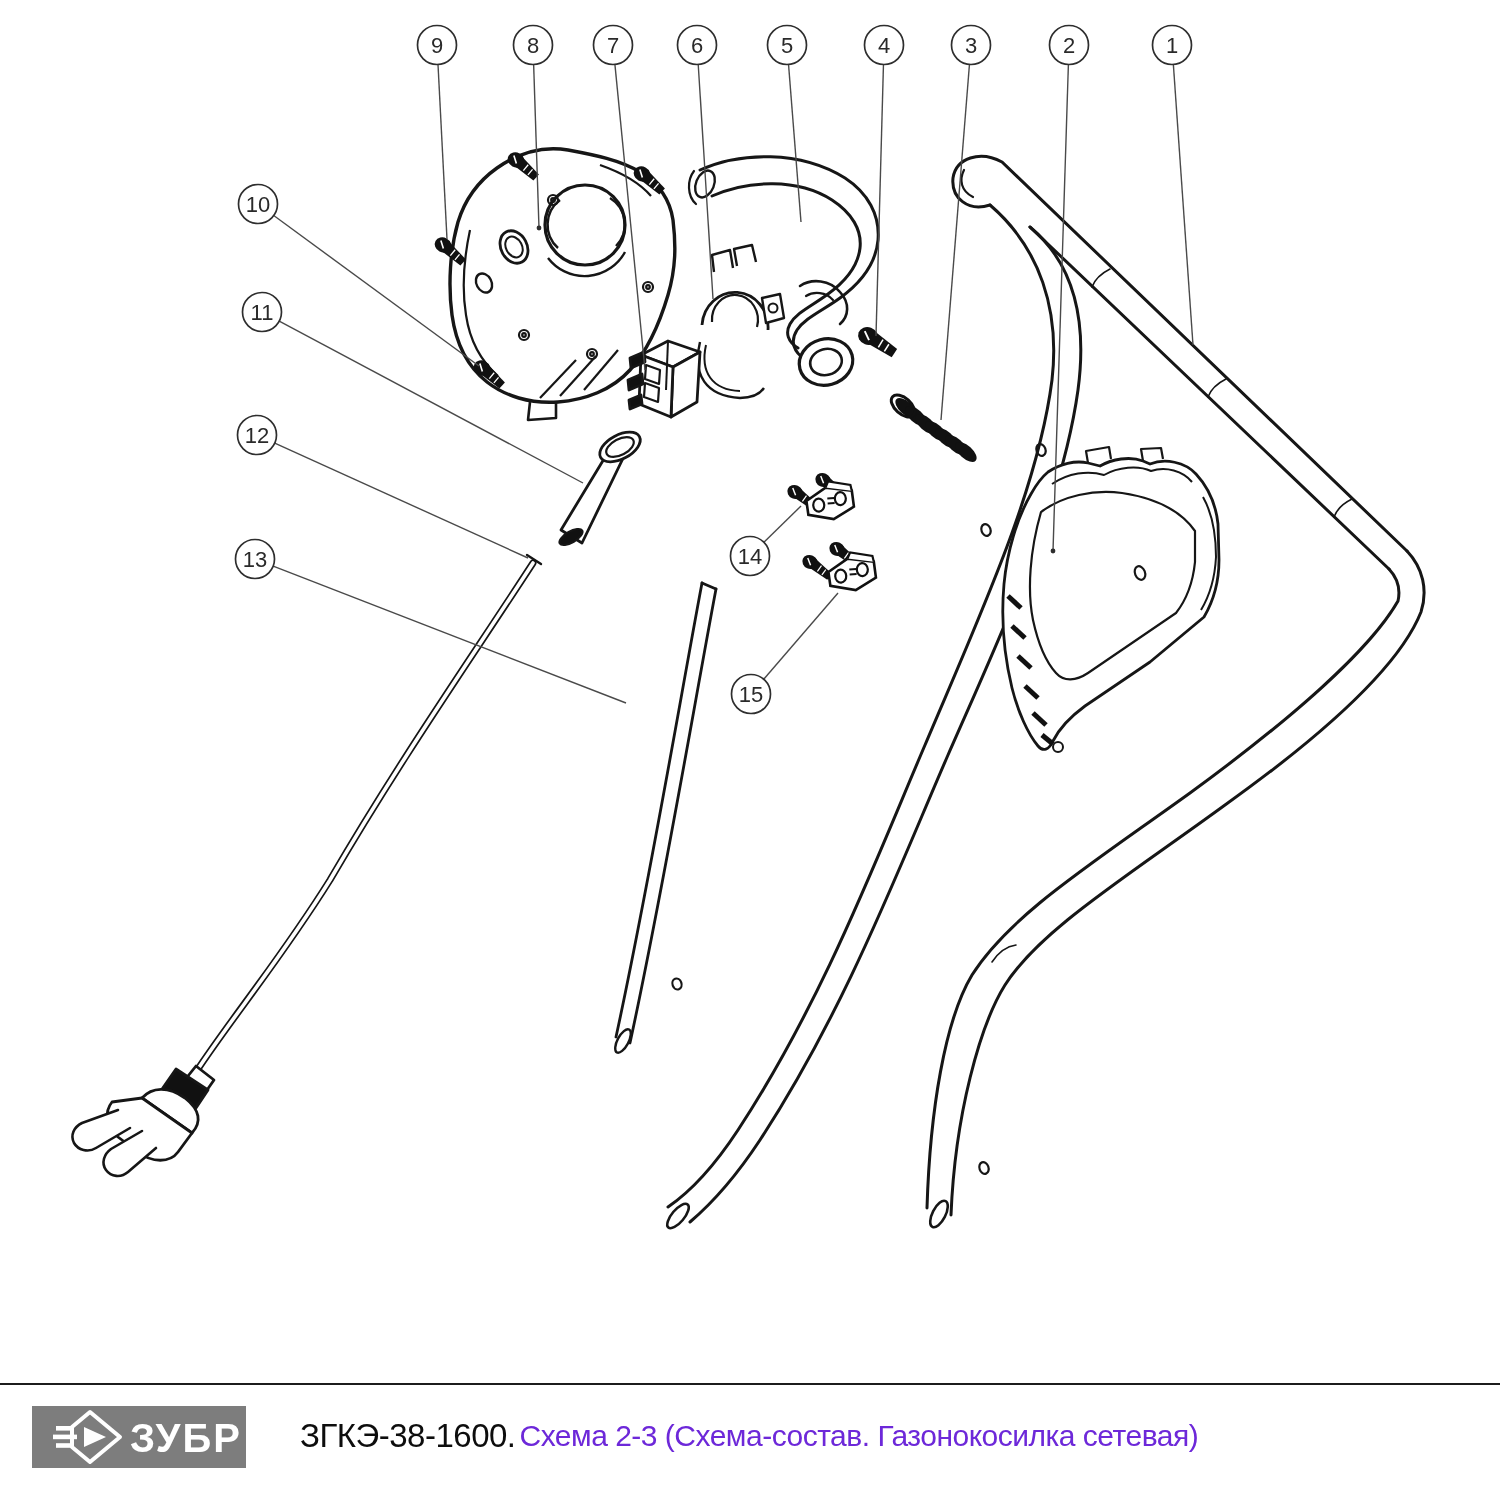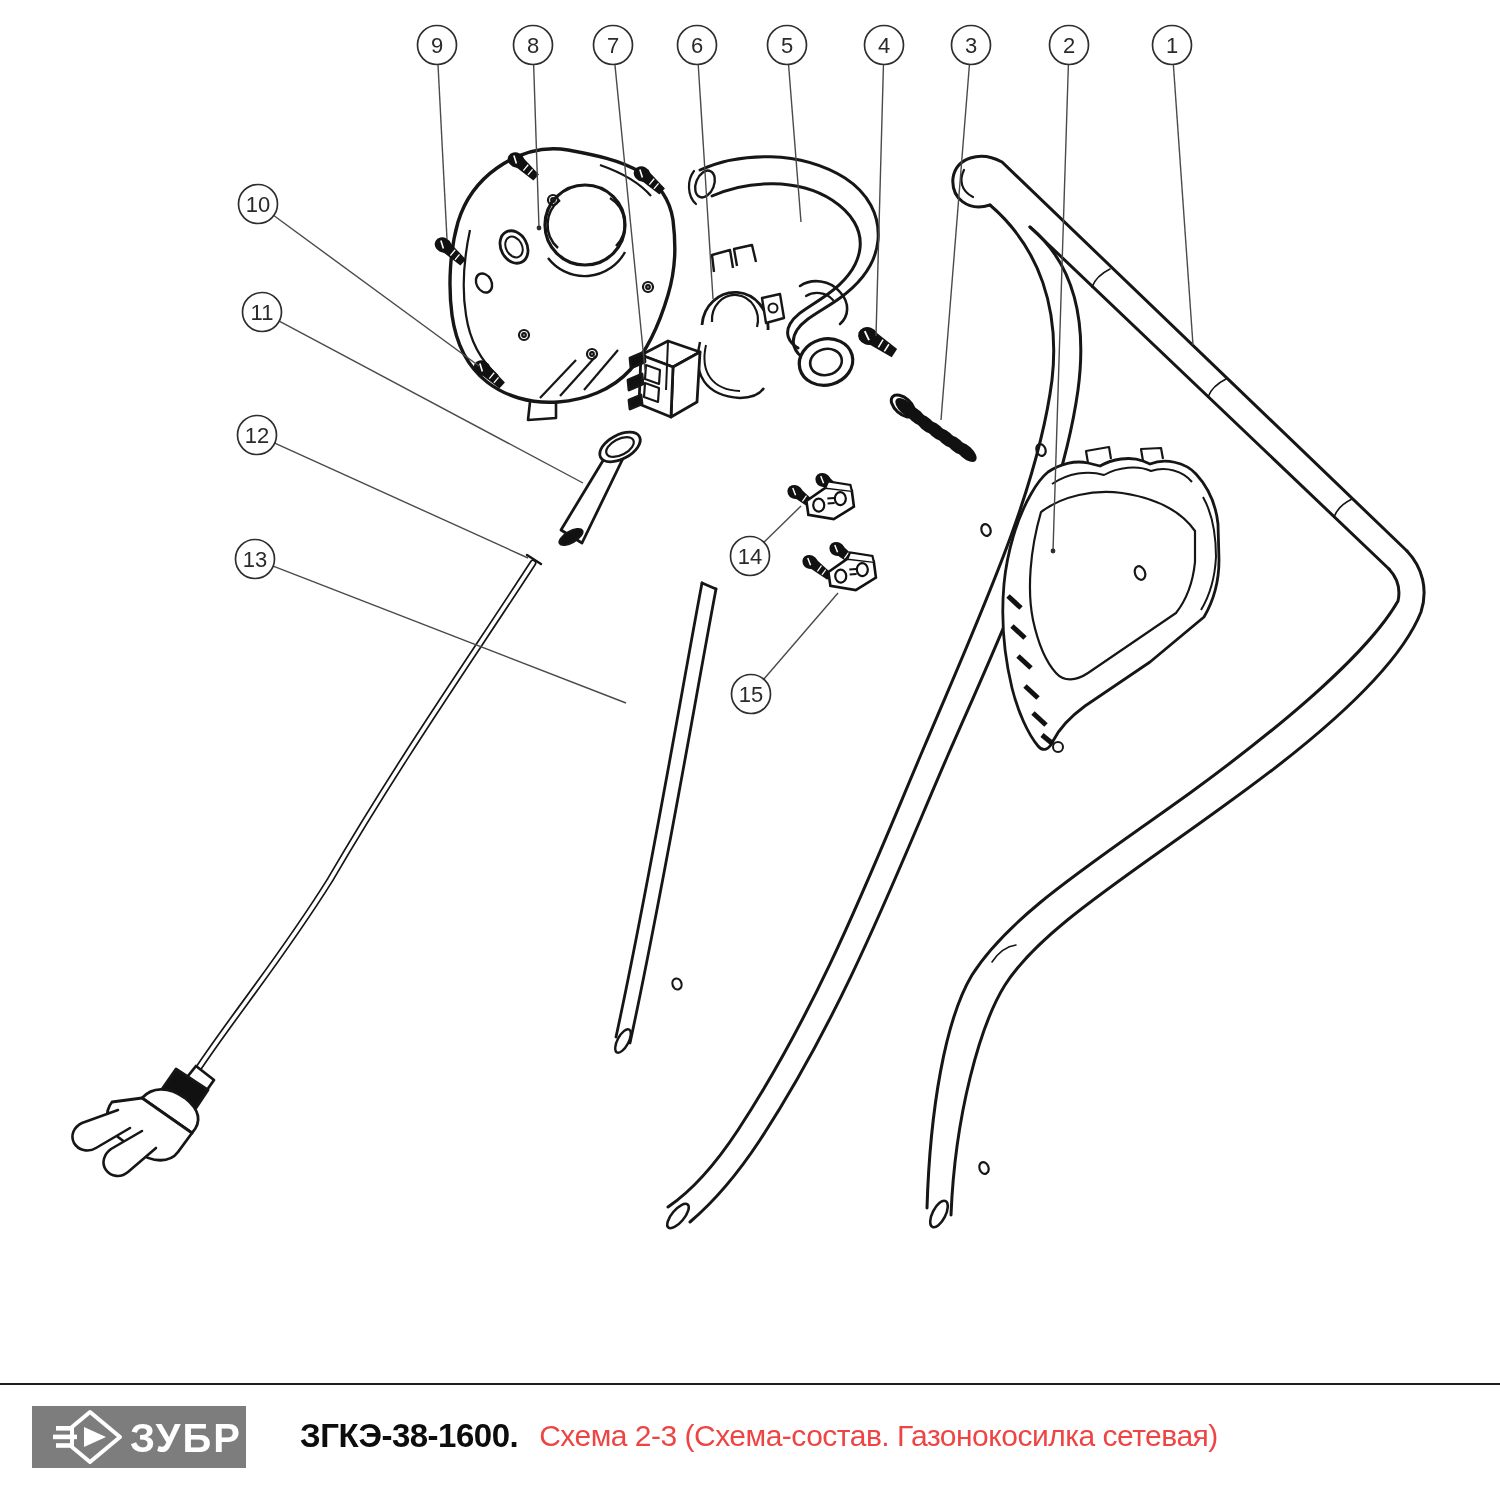--- a/index.html
+++ b/index.html
@@ -5,22 +5,22 @@
   html,body{margin:0;padding:0;background:#ffffff;}
   .stage{position:relative;width:1500px;height:1500px;background:#fff;overflow:hidden;
          font-family:"Liberation Sans", sans-serif;}
   svg text{user-select:none;}
   .footer-rule{position:absolute;left:0;top:1383px;width:1500px;height:0;
                border-top:2.5px solid #1c1c1c;}
   .footer{position:absolute;left:0;top:1386px;width:1500px;height:114px;
           display:flex;align-items:center;padding-left:33px;}
   .logo-box{position:absolute;left:32px;top:20px;width:214px;height:62px;}
   .title-wrap{position:absolute;left:300px;top:0;height:100px;display:flex;align-items:center;}
-  .title-model{font-weight:bold;font-size:33px;color:#0d0d0d;letter-spacing:-0.5px;}
-  .title-sub{font-size:30px;color:#ef4444;margin-left:21px;letter-spacing:-0.5px;}
+  .title-model{font-weight:normal;font-size:33px;color:#0d0d0d;letter-spacing:-0.5px;}
+  .title-sub{font-size:30px;color:#6d28d9;margin-left:4px;letter-spacing:-0.5px;}
 </style>
 </head>
 <body>
 
 <div class="stage">
 
   <svg id="diagram" width="1500" height="1500" viewBox="0 0 1500 1500" xmlns="http://www.w3.org/2000/svg">
 
     <defs>
 

